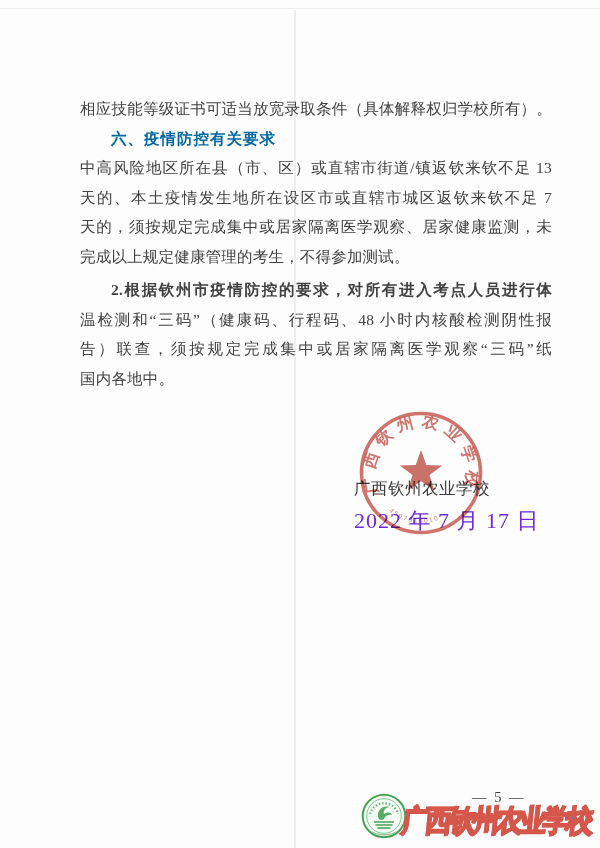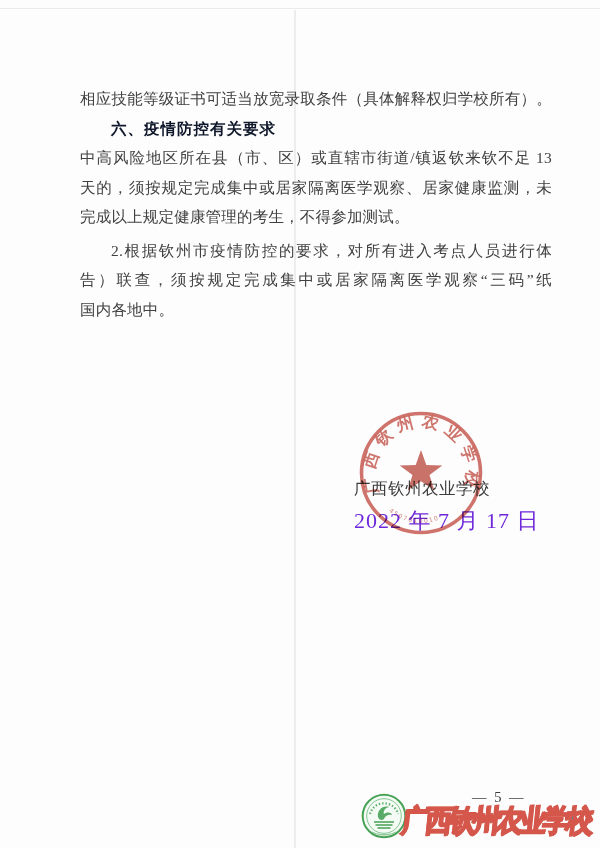--- a/index.html
+++ b/index.html
@@ -10,32 +10,32 @@
     position:relative;overflow:hidden;
   }
   .page{position:absolute;inset:0;background:#fdfdfd;overflow:hidden;}
 
   
   .top-edge-line{position:absolute;left:0;top:8px;width:100%;height:1px;background:#e2e2e2;opacity:.7;}
   .fold-line{position:absolute;left:294px;top:10px;width:2px;height:838px;background:#ebebeb;opacity:.9;}
 
   
   .text-block{
-    position:absolute;left:80px;top:84px;width:472px;
+    position:absolute;left:80px;top:94px;width:472px;
     font-size:15.5px;line-height:29.5px;color:#414141;
     letter-spacing:.2px;
   }
   .jline{text-align:justify;text-align-last:justify;}
   .lline{text-align:center;text-align-last:left;}
   .indent{text-indent:2em;}
   .heading{
     font-family:"Liberation Sans","DejaVu Sans",sans-serif;
-    font-weight:bold;color:#0f172a;text-indent:2em;letter-spacing:1px;
+    font-weight:bold;color:#0369a1;text-indent:2em;letter-spacing:1px;
   }
-  .p2{margin-top:4px;}
+  .p2{margin-top:4px;font-weight:bold;}
 
   
   .sig-org{
     position:absolute;left:354px;top:478px;
     font-size:16.5px;color:#3e3e3e;letter-spacing:.5px;white-space:nowrap;z-index:2;
   }
   .sig-date{
     position:absolute;left:354px;top:506px;
     font-size:22px;color:#6d28d9;letter-spacing:1px;white-space:nowrap;z-index:2;
   }
@@ -66,23 +66,25 @@
 
 <div class="page">
 
   <div class="top-edge-line"></div>
   <div class="fold-line"></div>
 
   <div class="text-block">
     <div class="jline">相应技能等级证书可适当放宽录取条件（具体解释权归学校所有）。</div>
     <div class="heading">六、疫情防控有关要求</div>
     <div class="jline">中高风险地区所在县（市、区）或直辖市街道/镇返钦来钦不足 13</div>
+    <div class="jline">天的、本土疫情发生地所在设区市或直辖市城区返钦来钦不足 7</div>
     <div class="jline">天的，须按规定完成集中或居家隔离医学观察、居家健康监测，未</div>
     <div class="lline">完成以上规定健康管理的考生，不得参加测试。</div>
     <div class="jline indent p2">2.根据钦州市疫情防控的要求，对所有进入考点人员进行体</div>
+    <div class="jline">温检测和“三码”（健康码、行程码、48 小时内核酸检测阴性报</div>
     <div class="jline">告）联查，须按规定完成集中或居家隔离医学观察“三码”纸</div>
     <div class="lline">国内各地中。</div>
   </div>
 
   <div class="sig-org">广西钦州农业学校</div>
   <div class="sig-date">2022 年 7 月 17 日</div>
 
   <svg class="seal" viewBox="0 0 130 130">
     <defs>
       <path id="sealArcTop" d="M 23.3 83.4 A 46 46 0 1 1 106.7 83.4" fill="none"></path>

